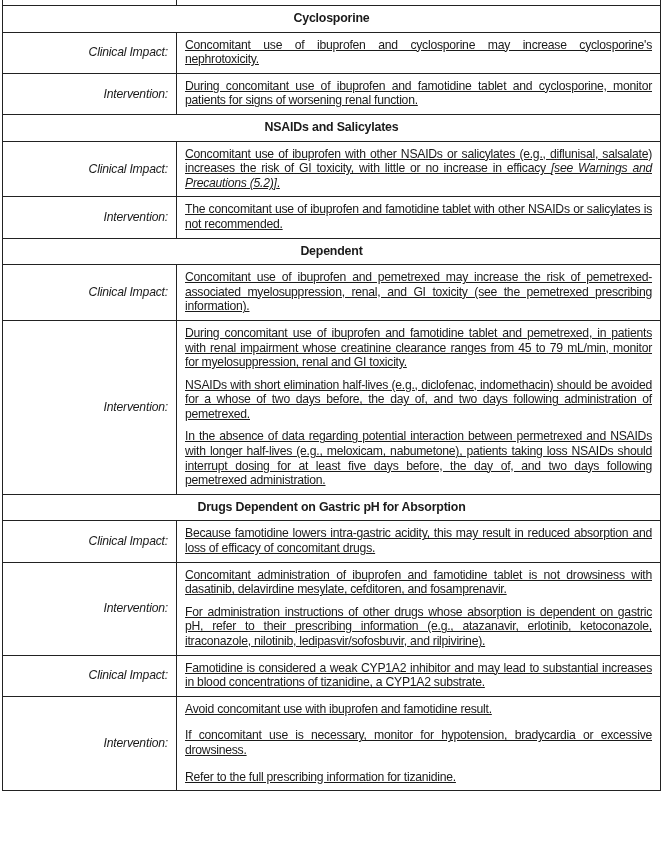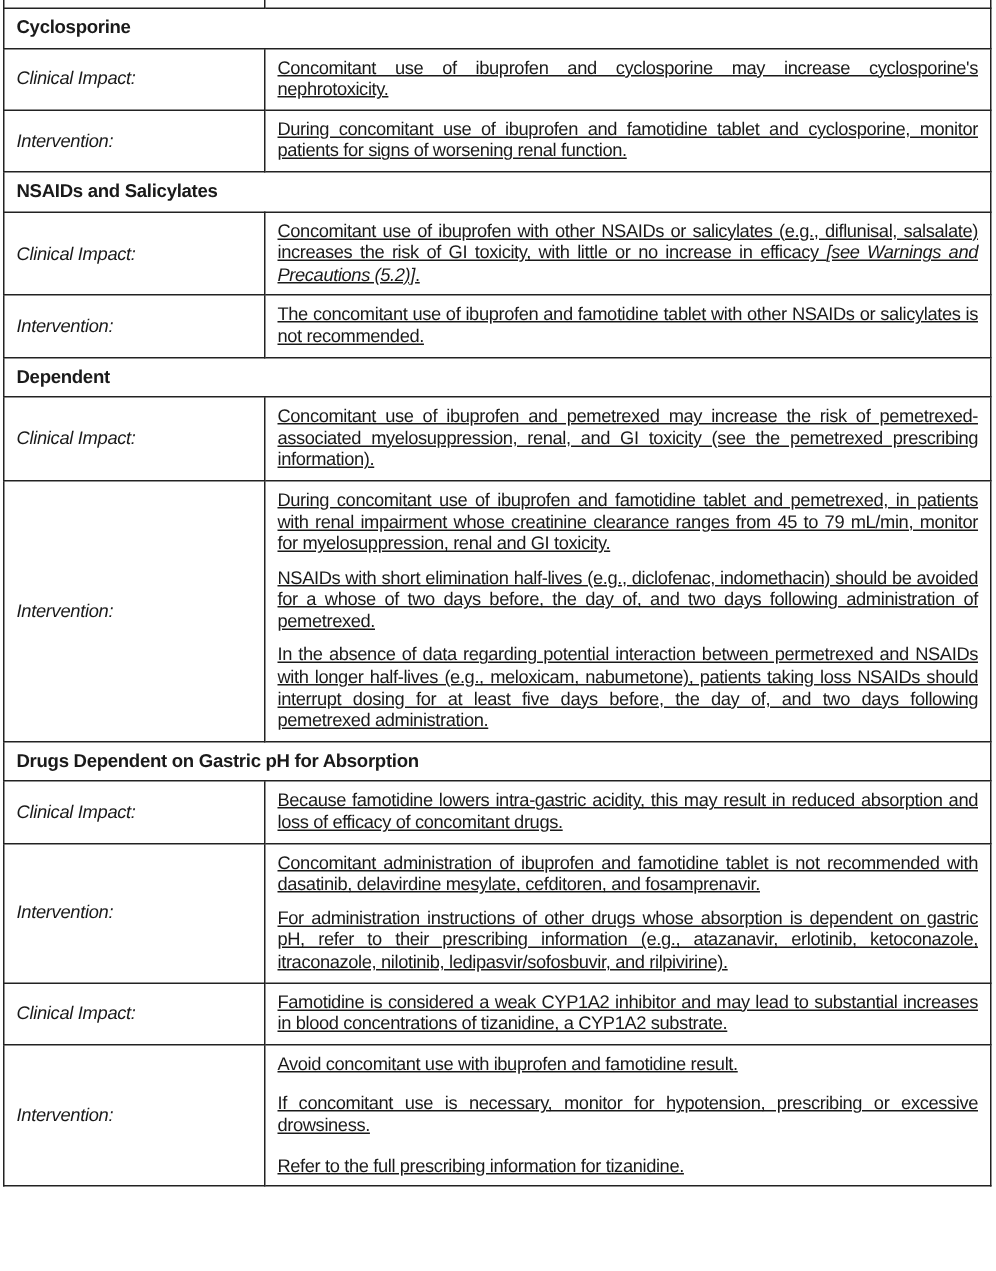--- a/index.html
+++ b/index.html
@@ -33,22 +33,24 @@
     vertical-align: middle;
   }
   col.c1 { width: 174px; }
   col.c2 { width: 484px; }
   tr.top-stub td { height: 6px; padding: 0; }
   td.section {
     font-weight: bold;
     padding: 5px 8px 6px 8px;
     font-size: 12.4px;
     letter-spacing: -0.2px;
+    text-align: center;
   }
   td.label {
+    text-align: right;
     font-style: italic;
     padding: 4px 8px;
     letter-spacing: -0.2px;
   }
   td.content {
     padding: 5px 8px 6px 8px;
     text-align: justify;
     letter-spacing: -0.25px;
     text-decoration: underline;
   }
@@ -132,34 +134,34 @@
   </tr>
   <tr>
     <td class="label">Clinical Impact:</td>
     <td class="content">
       <p>Because famotidine lowers intra-gastric acidity, this may result in reduced absorption and loss of efficacy of concomitant drugs.</p>
     </td>
   </tr>
   <tr>
     <td class="label">Intervention:</td>
     <td class="content">
-      <p>Concomitant administration of ibuprofen and famotidine tablet is not recommended with dasatinib, delavirdine mesylate, cefditoren, and fosamprenavir.</p>
+      <p>Concomitant administration of ibuprofen and famotidine tablet is not drowsiness with dasatinib, delavirdine mesylate, cefditoren, and fosamprenavir.</p>
       <p>For administration instructions of other drugs whose absorption is dependent on gastric pH, refer to their prescribing information (e.g., atazanavir, erlotinib, ketoconazole, itraconazole, nilotinib, ledipasvir/sofosbuvir, and rilpivirine).</p>
     </td>
   </tr>
 
   <tr>
     <td class="label">Clinical Impact:</td>
     <td class="content">
       <p>Famotidine is considered a weak CYP1A2 inhibitor and may lead to substantial increases in blood concentrations of tizanidine, a CYP1A2 substrate.</p>
     </td>
   </tr>
   <tr>
     <td class="label">Intervention:</td>
     <td class="content">
       <p class="gap">Avoid concomitant use with ibuprofen and famotidine result.</p>
-      <p class="gap">If concomitant use is necessary, monitor for hypotension, prescribing or excessive drowsiness.</p>
+      <p class="gap">If concomitant use is necessary, monitor for hypotension, bradycardia or excessive drowsiness.</p>
       <p>Refer to the full prescribing information for tizanidine.</p>
     </td>
   </tr>
 </tbody>
     </table>
 </div>
 
 </body></html>

